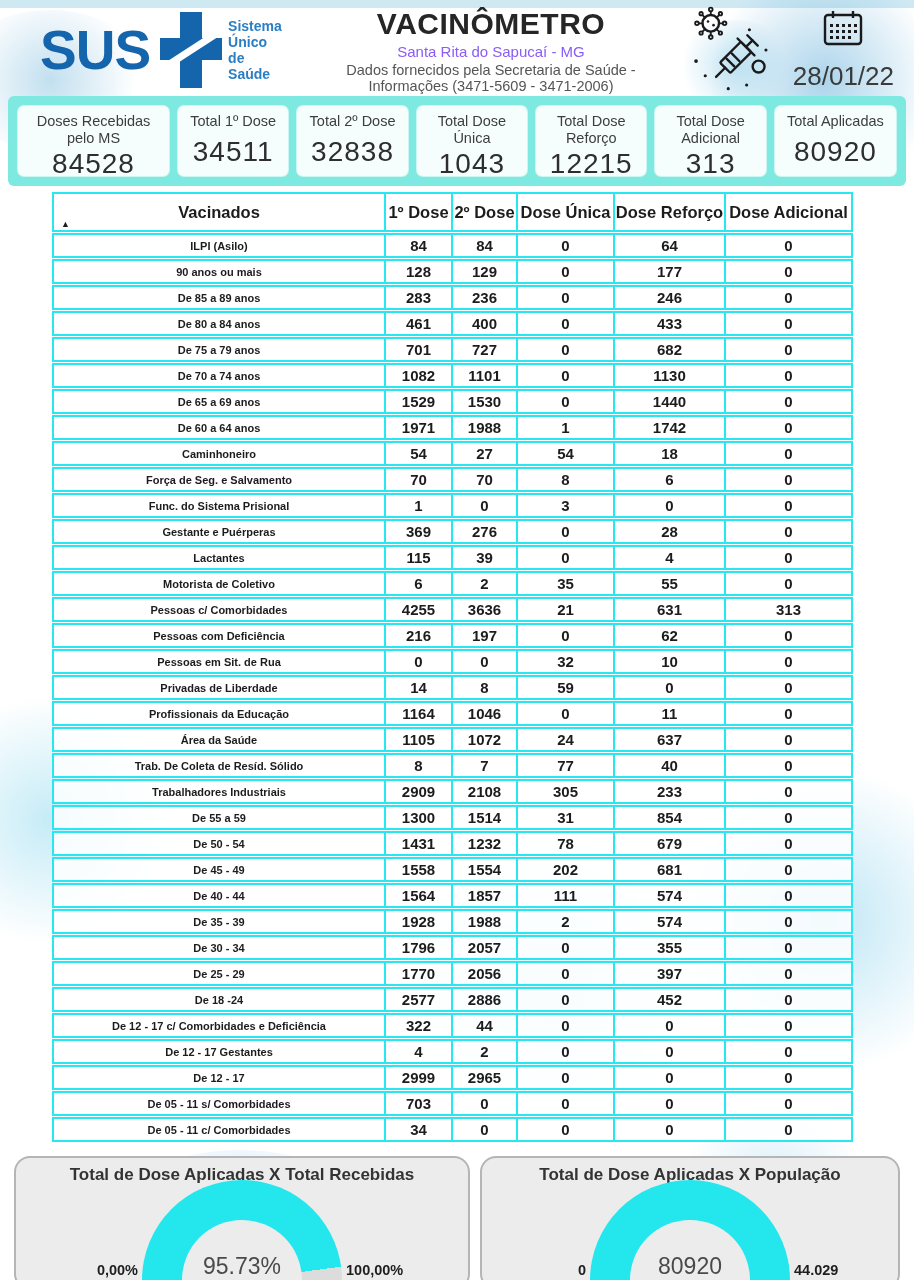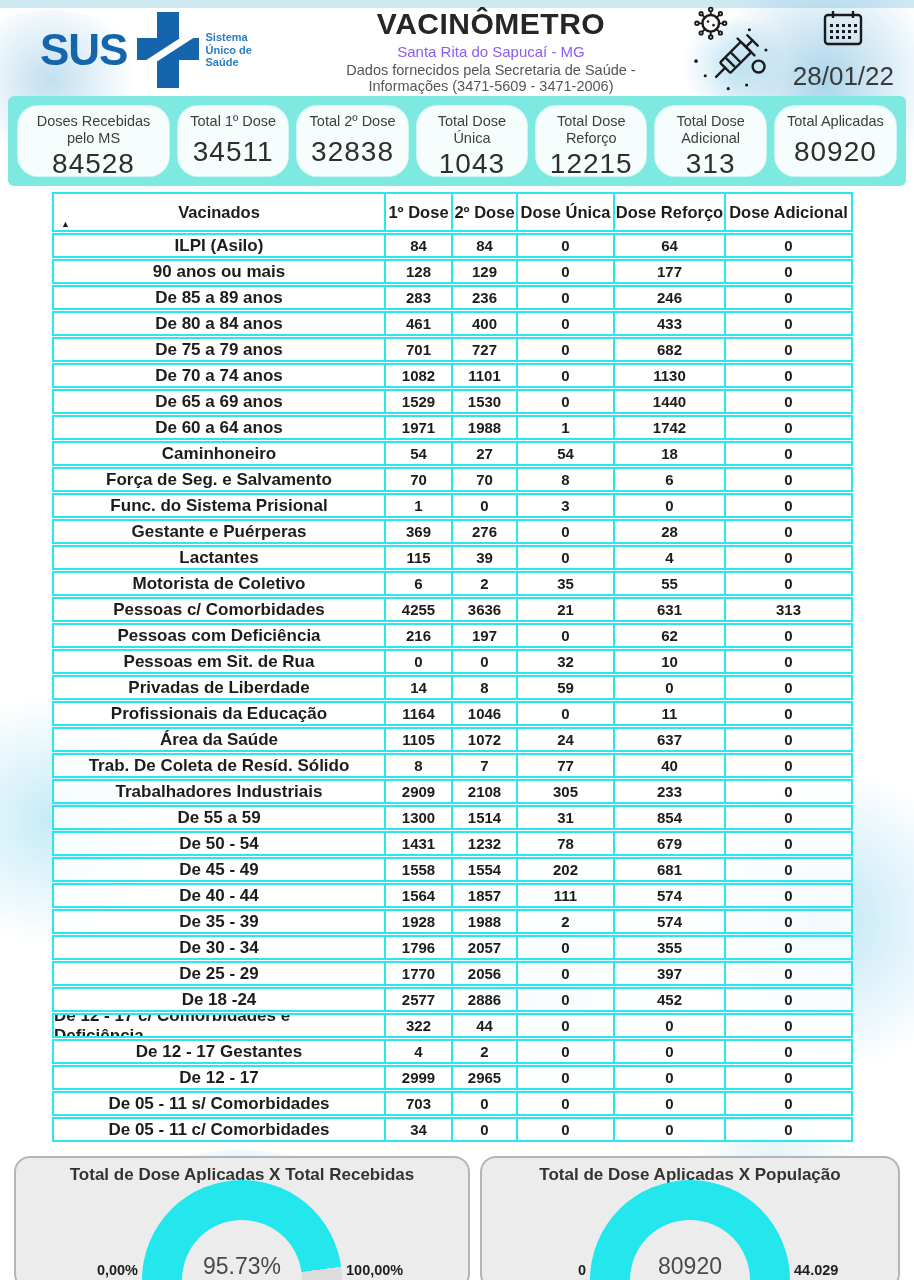--- a/index.html
+++ b/index.html
@@ -26,52 +26,52 @@
   .b5{right:-60px;top:760px;width:300px;height:320px;background:radial-gradient(circle,rgba(60,180,225,.33),transparent 70%);}
   .b6{left:380px;top:830px;width:340px;height:300px;background:radial-gradient(circle,rgba(110,205,230,.25),transparent 70%);}
   .b7{left:110px;top:1150px;width:260px;height:140px;background:radial-gradient(circle,rgba(130,195,235,.4),transparent 70%);}
   .b8{right:40px;top:1100px;width:200px;height:160px;background:radial-gradient(circle,rgba(140,205,235,.3),transparent 70%);}
 
   .top-strip{height:8px;width:100%;background:#cfe9f3;}
 
   
   .header{position:relative;z-index:2;height:84px;display:flex;align-items:center;padding:0 12px;}
   .logo-area{width:300px;display:flex;align-items:center;gap:6px;padding-left:28px;}
-  .sus-text{font-size:44px;font-weight:bold;color:var(--sus-blue);letter-spacing:-1px;}
+  .sus-text{font-size:55px;font-weight:bold;color:var(--sus-blue);letter-spacing:-1px;}
   .sus-cross{position:relative;width:62px;height:76px;margin-left:4px;}
   .sus-cross .v{position:absolute;left:20px;top:0;width:22px;height:76px;background:var(--sus-blue);}
   .sus-cross .h{position:absolute;left:0;top:26px;width:62px;height:22px;background:var(--sus-blue);}
   .sus-cross .sw{position:absolute;left:-8px;top:34px;width:80px;height:7px;background:#fff;transform:rotate(-33deg);}
-  .sus-sub{width:54px;font-size:11px;font-weight:bold;color:#2a7ec4;line-height:1.15;}
+  .sus-sub{width:54px;font-size:14px;font-weight:bold;color:#2a7ec4;line-height:1.15;}
   .title-area{flex:1;text-align:center;}
   .page-title{font-size:30px;font-weight:bold;letter-spacing:.5px;color:#262626;}
   .page-sub1{font-size:15px;color:#8b5cf6;margin-top:2px;}
   .page-sub2{font-size:14.5px;color:#555;margin-top:2px;}
   .icons-area{width:232px;display:flex;align-items:center;justify-content:flex-end;gap:16px;padding-right:8px;}
   .cal-col{display:flex;flex-direction:column;align-items:center;gap:14px;}
   .date-text{font-size:26px;color:#3a3a3a;}
 
   
   .band{position:relative;z-index:2;margin:4px 8px 0;background:var(--band);border-radius:6px;padding:10px 10px;display:flex;gap:9px;height:90px;}
-  .card{flex:1;background:var(--card-bg);border-radius:20px;padding:7px 10px 8px;text-align:center;display:flex;flex-direction:column;justify-content:space-between;box-shadow:0 0 0 1px rgba(255,255,255,.6);}
+  .card{flex:1;background:var(--card-bg);border-radius:6px;padding:7px 10px 8px;text-align:center;display:flex;flex-direction:column;justify-content:space-between;box-shadow:0 0 0 1px rgba(255,255,255,.6);}
   .card.wide{flex:1.45;}
   .card.semi{flex:1.12;}
   .card-label{font-size:14.5px;color:#3d3d3d;line-height:1.2;}
   .card-value{font-size:28px;color:#2e2e2e;letter-spacing:1px;}
 
   
   .table-wrap{position:relative;z-index:2;margin:6px 0 0 52px;width:801px;}
   .thead-row,.trow{display:grid;grid-template-columns:332px 67px 65px 97px 111px 125px;border:2px solid var(--cyan);background:rgba(255,255,255,.82);margin-bottom:1px;}
   .th,.td{display:flex;align-items:center;justify-content:center;border-right:2px solid var(--cyan);overflow:hidden;}
   .th:last-child,.td:last-child{border-right:none;}
   .thead-row{height:40px;}
   .th{font-size:16.5px;font-weight:bold;color:#1c1c1c;position:relative;}
   .th-first .sort{position:absolute;left:7px;bottom:1px;font-size:9px;color:#1c1c1c;}
   .td{height:21px;font-weight:bold;color:#1c1c1c;}
-  .td-label{font-size:17px;}
+  .td-label{font-size:11px;}
   .td-num{font-size:15px;}
 
   
   .gauges{position:relative;z-index:2;display:flex;gap:10px;margin:14px 14px 0;}
   .gauge-card{position:relative;background:var(--gauge-card);border:2px solid #b5b5b5;border-radius:16px;height:134px;overflow:hidden;}
   .gauge-card.g0{width:456px;}
   .gauge-card.g1{flex:1;}
   .gauge-title{margin-top:7px;text-align:center;font-size:17px;font-weight:bold;color:#333;}
   .gauge{position:absolute;left:50%;transform:translateX(-50%);bottom:8px;width:200px;height:100px;overflow:hidden;}
   .arc{position:absolute;left:0;top:0;width:200px;height:200px;border-radius:50%;}

